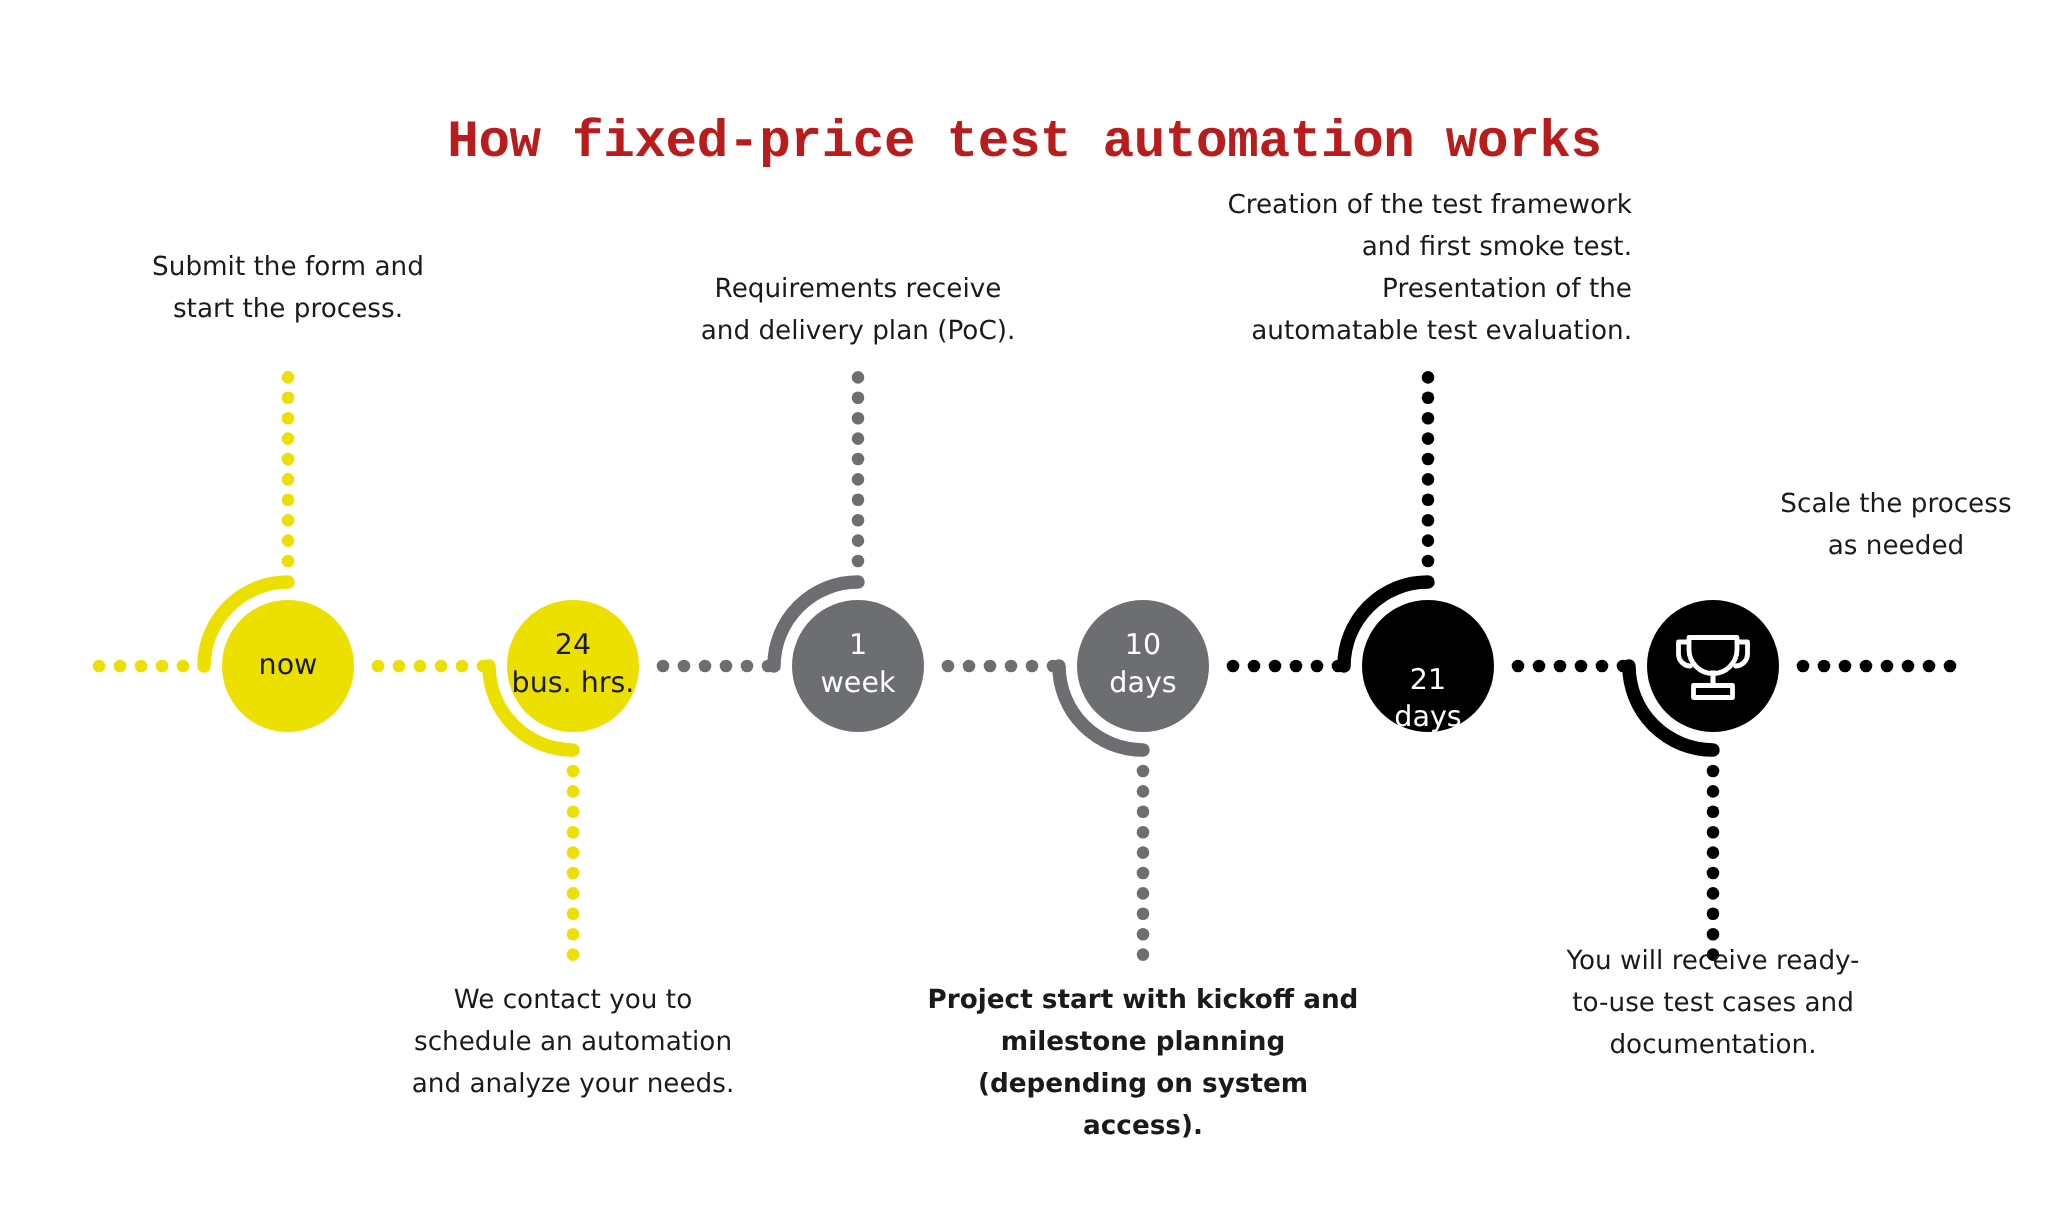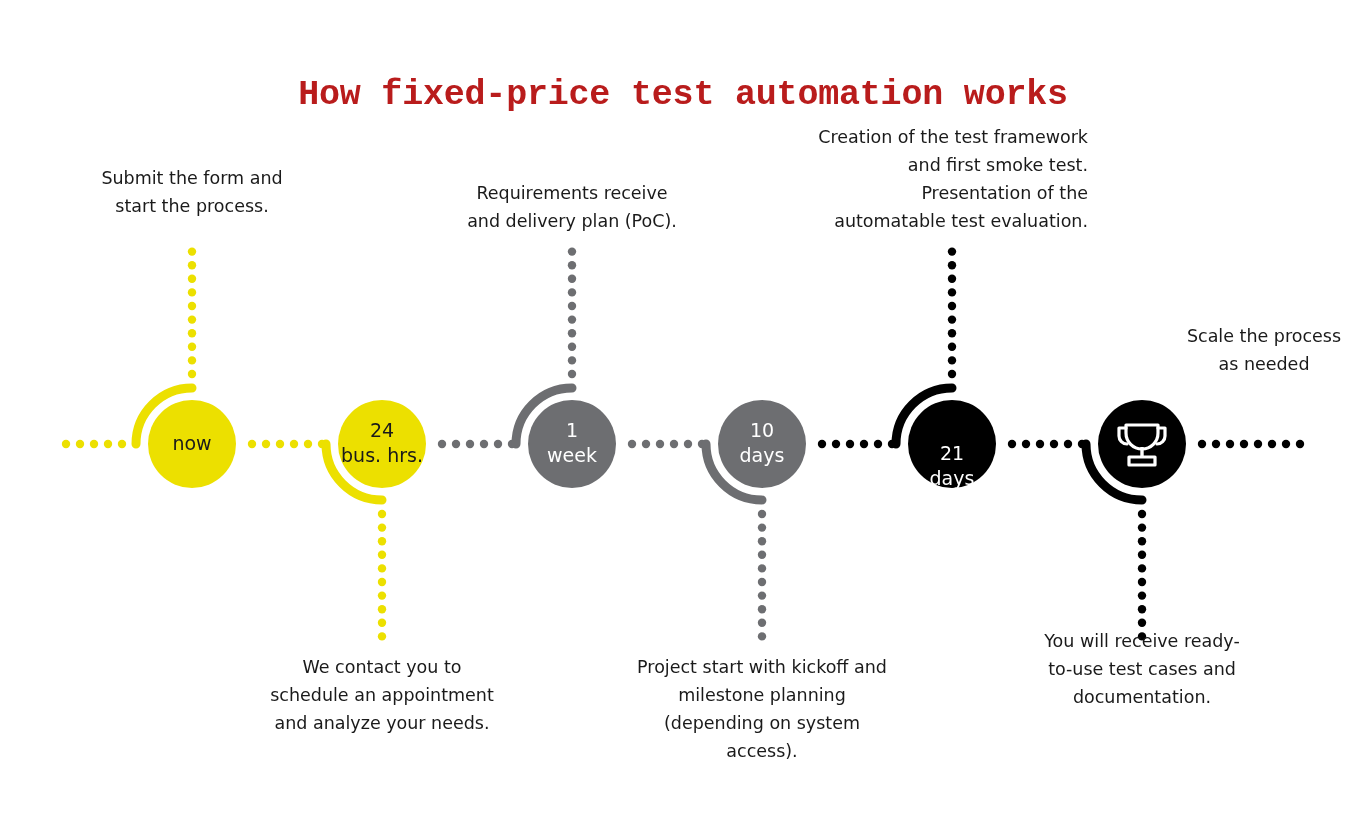--- a/index.html
+++ b/index.html
@@ -204,36 +204,36 @@
       <div class="node-label" style="width: 320px; left: 32px; top: 164px;">
         <div>Submit the form and</div>
         <div>start the process.</div>
       </div>
       <div class="node-text dark" style="left: 312px; top: 418px; width: 140px;">
         <div>24</div>
         <div>bus. hrs.</div>
       </div>
       <div class="node-label" style="width: 320px; left: 222px; top: 653px;">
         <div>We contact you to</div>
-        <div>schedule an appointment</div>
+        <div>schedule an automation</div>
         <div>and analyze your needs.</div>
       </div>
       <div class="node-text light" style="left: 502px; top: 418px; width: 140px;">
         <div>1</div>
         <div>week</div>
       </div>
       <div class="node-label" style="width: 320px; left: 412px; top: 179px;">
         <div>Requirements receive</div>
         <div>and delivery plan (PoC).</div>
       </div>
       <div class="node-text light" style="left: 692px; top: 418px; width: 140px;">
         <div>10</div>
         <div>days</div>
       </div>
-      <div class="node-label" style="width: 320px; left: 602px; top: 653px;">
+      <div class="node-label" style="width: 320px; left: 602px; top: 653px; font-weight: bold;">
         <div>Project start with kickoff and</div>
         <div>milestone planning</div>
         <div>(depending on system</div>
         <div>access).</div>
       </div>
       <div class="node-text light" style="left: 882px; top: 441px; width: 140px;">
         <div>21</div>
         <div>days</div>
       </div>
       <div class="node-label" style="width: 320px; left: 768px; top: 123px; text-align: right;">

